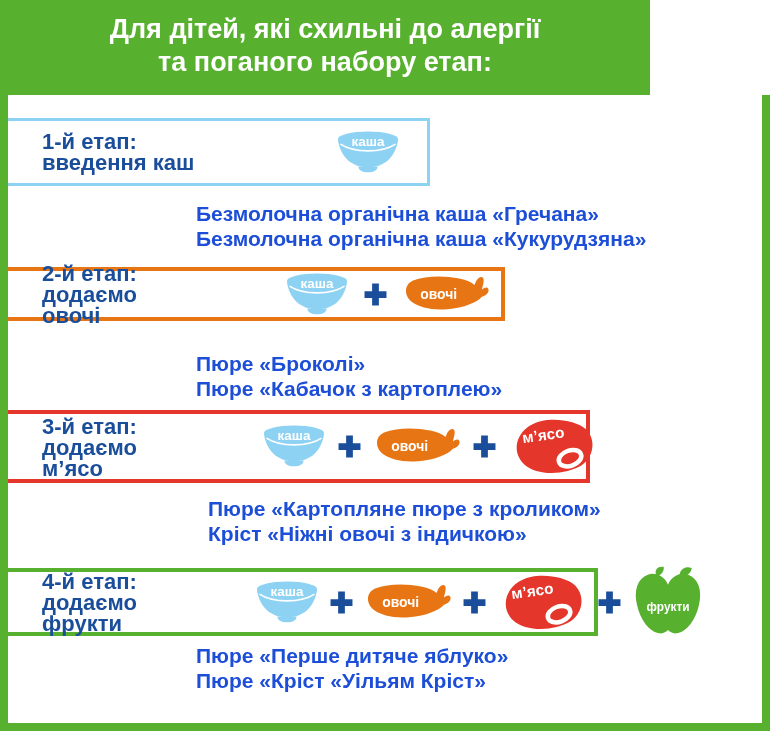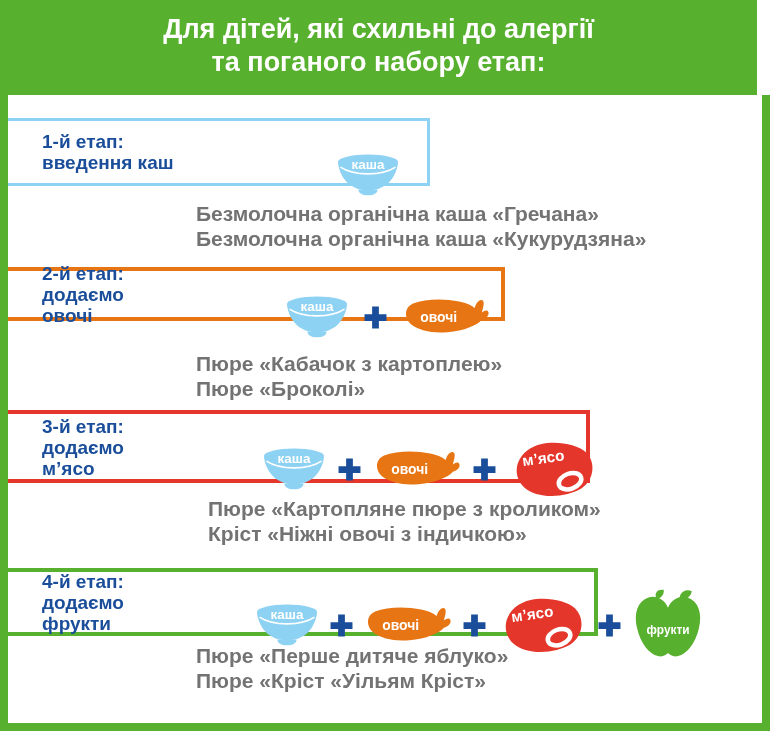--- a/index.html
+++ b/index.html
@@ -2,21 +2,21 @@
 <html><head>
 <meta charset="utf-8">
 <style>
   html,body { margin:0; padding:0; background:#ffffff; }
   .page {
     position:relative; width:770px; height:731px; background:#ffffff;
     font-family:"Liberation Sans", sans-serif; overflow:hidden;
   }
   
   .header {
-    position:absolute; left:0; top:0; width:757px; height:95px;
+    position:absolute; left:0; top:0; width:650px; height:95px;
     background:#58b02f; color:#ffffff; text-align:center;
     font-weight:bold; font-size:27px; line-height:33px;
     padding-top:13px; box-sizing:border-box;
   }
   
   .frame { position:absolute; background:#58b02f; }
   .frame.left   { left:0;   top:95px;  width:8px;   height:636px; }
   .frame.right  { left:762px; top:95px; width:8px;  height:636px; }
   .frame.bottom { left:0;   top:723px; width:770px; height:8px; }
 
@@ -25,42 +25,42 @@
     position:absolute; left:8px; background:#ffffff; box-sizing:border-box;
     border-style:solid; border-left:none;
   }
   .s1 { top:118px; width:422px; height:68px; border-width:3px; border-color:#8ed2f3; }
   .s2 { top:267px; width:497px; height:54px; border-width:4px; border-color:#e87513; }
   .s3 { top:410px; width:582px; height:73px; border-width:4px; border-color:#e4362b; }
   .s4 { top:568px; width:590px; height:68px; border-width:4px; border-color:#58b02f; }
 
   .stage-label {
     position:absolute; left:34px; top:50%; transform:translateY(-50%);
-    color:#1a4e9a; font-weight:bold; font-size:19px; line-height:21px;
+    color:#1a4e9a; font-weight:bold; font-size:22px; line-height:21px;
     white-space:nowrap;
   }
   .stage-label span { display:block; }
 
   .icons {
     position:absolute; top:0; height:100%;
-    display:flex; align-items:center;margin-top:23px;
+    display:flex; align-items:center;
   }
   .s1 .icons { left:328px; }
   .s2 .icons { left:277px; gap:13px; }
   .s3 .icons { left:254px; gap:10px; }
   .s4 .icons { left:247px; gap:9px; }
 
   .icon { display:block; flex:0 0 auto; }
   .icon text {
     font-family:"Liberation Sans", sans-serif;
     font-weight:bold; fill:#ffffff; text-anchor:middle;
   }
 
   .products {
-    position:absolute; left:196px; color:#737373;
+    position:absolute; left:196px; color:#1d4ed8;
     font-weight:bold; font-size:21px; line-height:25px; white-space:nowrap;
   }
   .g1 { top:201px; }
   .g2 { top:351px; }
   .g3 { top:496px;margin-left:12px; }
   .g4 { top:643px; }
 </style>
 </head>
 <body>
 
@@ -112,22 +112,22 @@
       <svg class="icon" width="27" height="27" viewBox="0 0 32 32">
         <path d="M12,3 h8 v9 h9 v8 h-9 v9 h-8 v-9 h-9 v-8 h9 z" fill="#1a4e9a"></path>
       </svg>
       <svg class="icon" width="88" height="41" viewBox="0 0 120 56">
         <path d="M13,38 C3,30 2,15 15,9 C32,2 58,2 78,6 C88,8 95,11 99,15 C101,9 104,4 108,4 C112,4 112,9 111,13 L109,21 C113,18 117,17 118,21 C119,25 115,29 109,31 C102,39 85,46 62,48 C42,50 24,46 13,38 Z" fill="#e87513"></path>
         <text x="50" y="34" font-size="19">овочі</text>
       </svg>
     </div>
   </section>
   <div class="products g2">
+    <div>Пюре «Броколі»</div>
     <div>Пюре «Кабачок з картоплею»</div>
-    <div>Пюре «Броколі»</div>
   </div>
 
   <section class="stage-box s3">
     <div class="stage-label">
       <span>3-й етап:</span>
       <span>додаємо</span>
       <span>м’ясо</span>
     </div>
     <div class="icons">
       <svg class="icon" width="64" height="45" viewBox="0 0 100 70">

